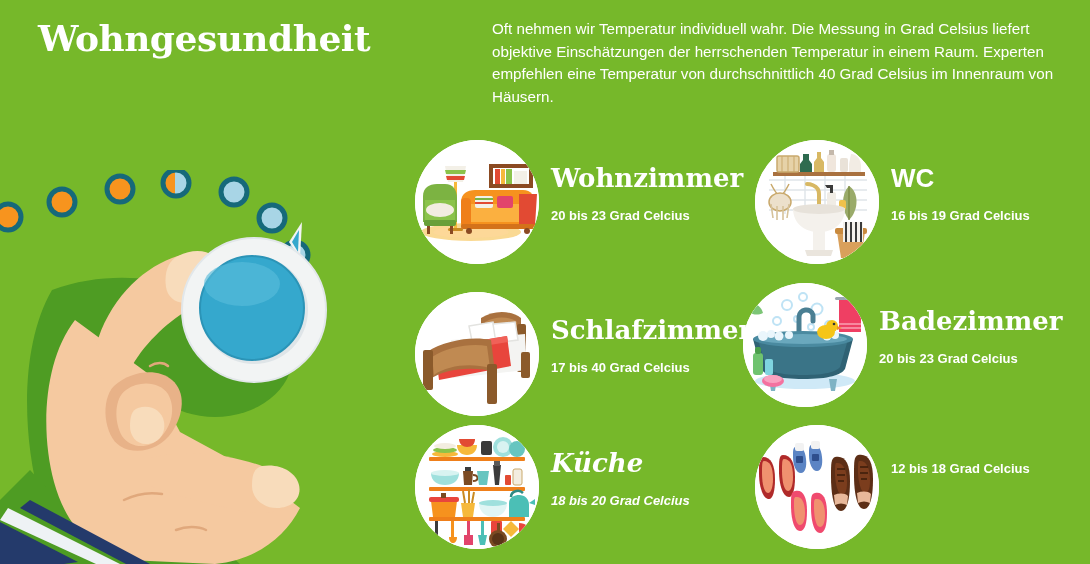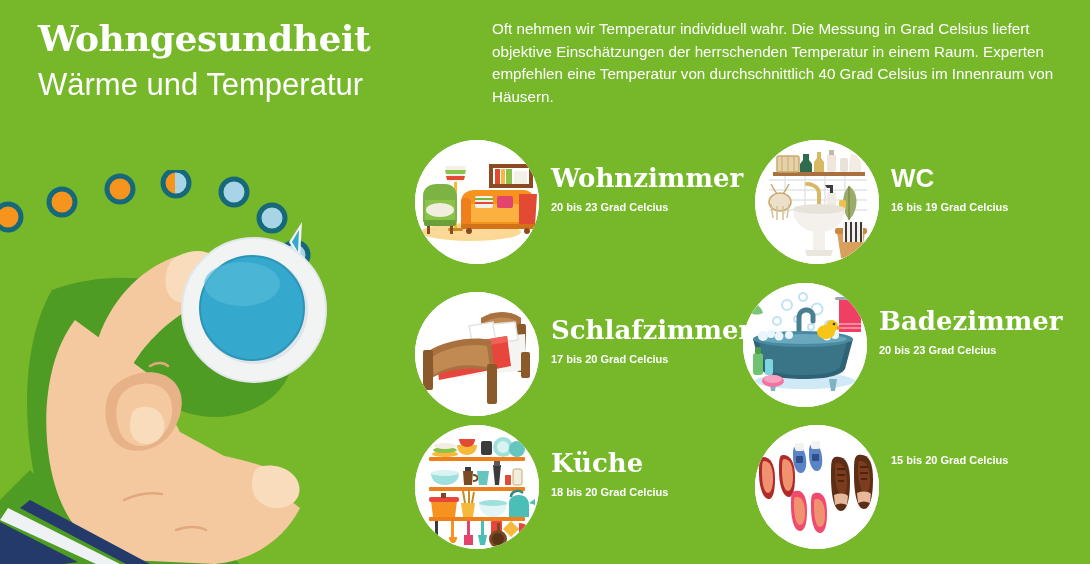--- a/index.html
+++ b/index.html
@@ -57,36 +57,35 @@
     font-family:"DejaVu Serif", serif;
     font-weight:bold;
     font-size:26px;
     line-height:32px;
     color:#ffffff;
     white-space:nowrap;
   }
   .room-temp{
     font-family:"Liberation Sans", sans-serif;
     font-weight:bold;
-    font-size:11px;
+    font-size:13px;
     line-height:24px;
     color:#ffffff;
     white-space:nowrap;
-    margin-top:1px;
+    margin-top:10px;
   }
   .room-name.sans{font-family:"Liberation Sans", sans-serif;}
 </style>
 </head>
 <body>
 
 <div id="stage">
 
   <div id="header-title">
     <div class="title-main">Wohngesundheit</div>
-    <div class="title-sub">Wärme und Temperatur</div>
   </div>
 
   <div id="intro-paragraph">Oft nehmen wir Temperatur individuell wahr. Die Messung in Grad Celsius liefert objektive Einschätzungen der herrschenden Temperatur in einem Raum. Experten empfehlen eine Temperatur von durchschnittlich 40 Grad Celsius im Innenraum von Häusern.</div>
 
   <div id="hand-illustration">
     <svg width="410" height="394" viewBox="0 0 410 394" xmlns="http://www.w3.org/2000/svg">
 
       <g>
         <path d="M52 120 C20 175 22 265 40 330 C52 372 70 390 90 394 L240 394 C200 360 175 320 172 270 C168 205 200 165 230 140 C195 112 120 95 52 120 Z" fill="#4e9c23"></path>
         <ellipse cx="215" cy="185" rx="78" ry="62" fill="#4e9c23"></ellipse>
@@ -322,21 +321,21 @@
         <path d="M12 60 C30 48 58 44 76 48 L80 80 C58 74 30 76 14 88 Z" fill="#a9713f"></path>
         <path d="M17 65 C32 55 56 51 72 54 L75 76 C56 71 33 73 19 83 Z" fill="#c08a52"></path>
 
         <rect x="8" y="58" width="10" height="40" rx="2" fill="#8b5a2b"></rect>
         <rect x="72" y="72" width="10" height="40" rx="2" fill="#8b5a2b"></rect>
         <rect x="106" y="60" width="9" height="26" rx="2" fill="#8b5a2b"></rect>
       </svg>
     </div>
     <div class="room-text">
       <div class="room-name">Schlafzimmer</div>
-      <div class="room-temp">17 bis 20 Grad Celcius</div>
+      <div class="room-temp">17 bis 40 Grad Celcius</div>
     </div>
   </div>
 
   <div class="room-item" style="left:743px;top:283px;width:330px;">
     <div class="room-icon">
       <svg width="124" height="124" viewBox="0 0 124 124" xmlns="http://www.w3.org/2000/svg">
         <rect width="124" height="124" fill="#ffffff"></rect>
 
         <ellipse cx="62" cy="98" rx="50" ry="8" fill="#cfe9f7"></ellipse>
 
@@ -386,21 +385,21 @@
         <ellipse cx="30" cy="98" rx="11" ry="6" fill="#f472a0"></ellipse>
         <ellipse cx="30" cy="96" rx="9" ry="4" fill="#f9a2c0"></ellipse>
       </svg>
     </div>
     <div class="room-text">
       <div class="room-name">Badezimmer</div>
       <div class="room-temp">20 bis 23 Grad Celcius</div>
     </div>
   </div>
 
-  <div class="room-item" style="left:415px;top:425px;width:370px;">
+  <div class="room-item" style="left:415px;top:425px;width:370px;font-style:italic;">
     <div class="room-icon">
       <svg width="124" height="124" viewBox="0 0 124 124" xmlns="http://www.w3.org/2000/svg">
         <rect width="124" height="124" fill="#ffffff"></rect>
 
         <rect x="14" y="32" width="96" height="4" rx="1" fill="#ef7f1a"></rect>
 
         <ellipse cx="30" cy="29" rx="13" ry="3" fill="#f6b93b"></ellipse>
         <ellipse cx="30" cy="25" rx="12" ry="3" fill="#8bc34a"></ellipse>
         <ellipse cx="30" cy="21" rx="11" ry="3" fill="#f3ede0"></ellipse>
 
@@ -505,17 +504,17 @@
           <path d="M79 70 C84 68 90 68 93 71 L92 80 C88 78 84 78 80 80 Z" fill="#e8b89a"></path>
           <path d="M82 44 L90 44 M82 50 L90 50 M83 56 L89 56" stroke="#3d1c0a" stroke-width="1.3"></path>
           <path d="M103 30 C113 28 118 36 118 54 C118 72 115 84 109 84 C102 84 99 68 99 50 C99 36 99 32 103 30 Z" fill="#5c2e16"></path>
           <path d="M104 36 C111 35 115 42 115 56 C115 64 113 68 110 68 C106 68 103 56 103 46 C103 40 103 37 104 36 Z" fill="#7b3d1d"></path>
           <path d="M102 68 C107 66 113 66 116 69 L115 78 C111 76 107 76 103 78 Z" fill="#e8b89a"></path>
           <path d="M105 42 L113 42 M105 48 L113 48 M106 54 L112 54" stroke="#3d1c0a" stroke-width="1.3"></path>
         </g>
       </svg>
     </div>
     <div class="room-text">
-      <div class="room-temp">15 bis 20 Grad Celcius</div>
+      <div class="room-temp">12 bis 18 Grad Celcius</div>
     </div>
   </div>
 
 </div>
 
 </body></html>

